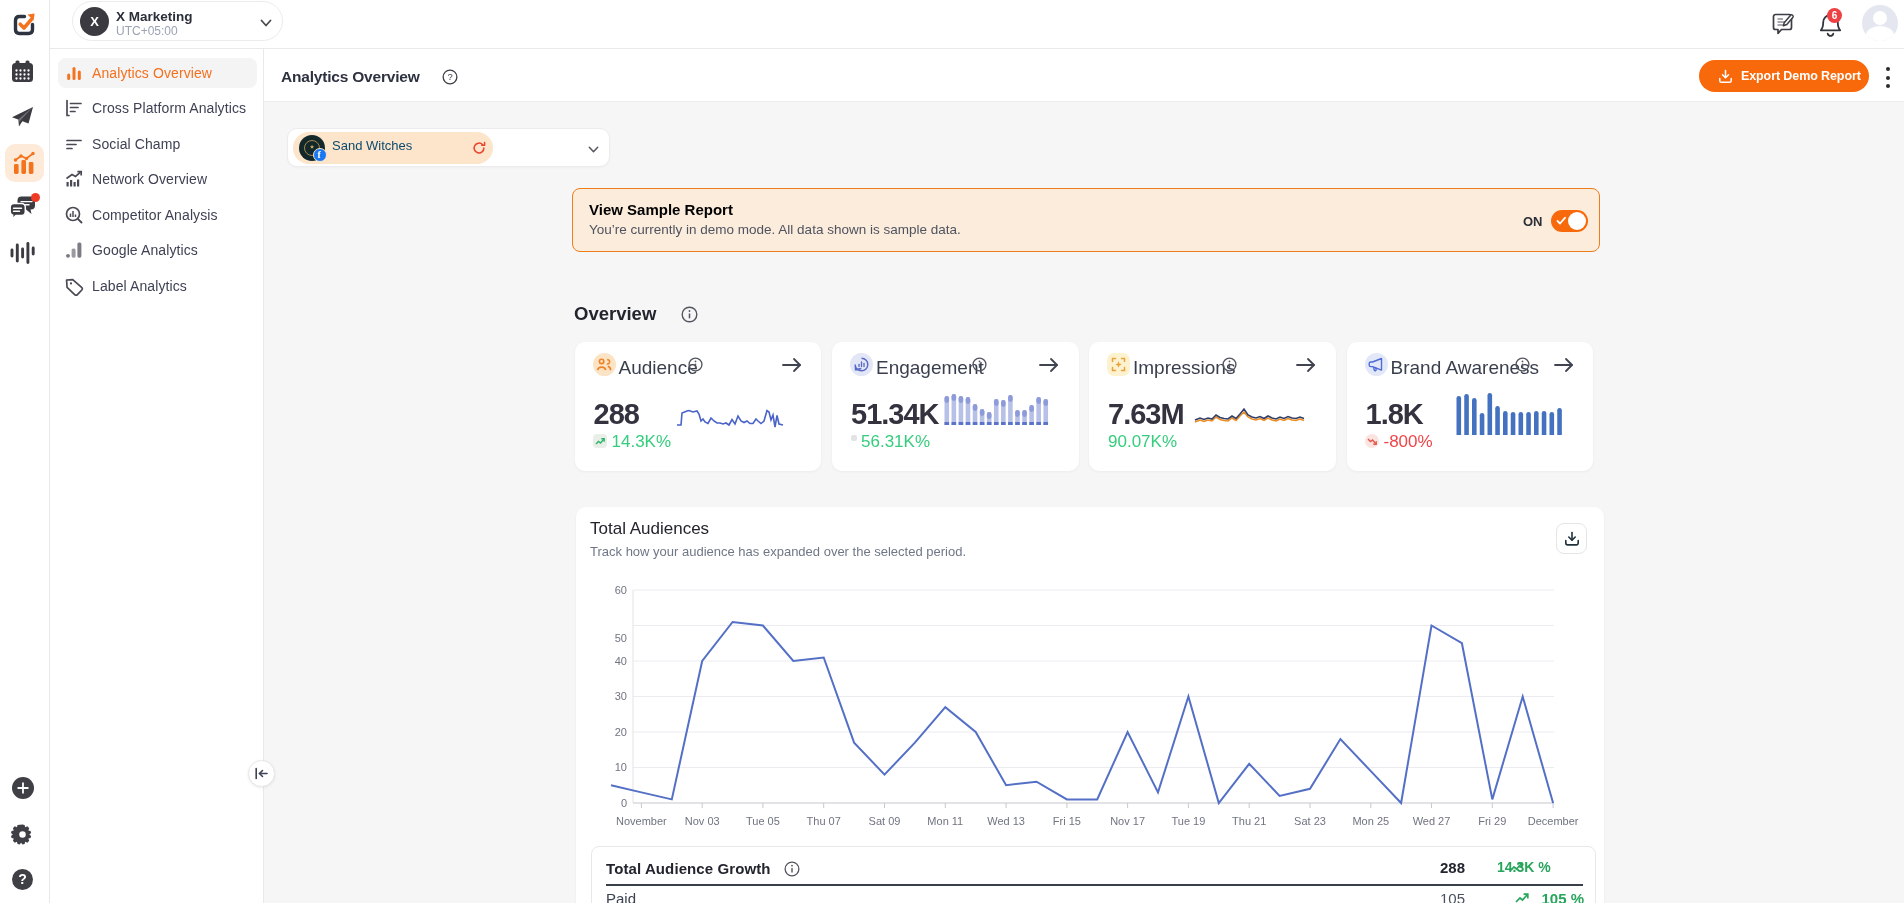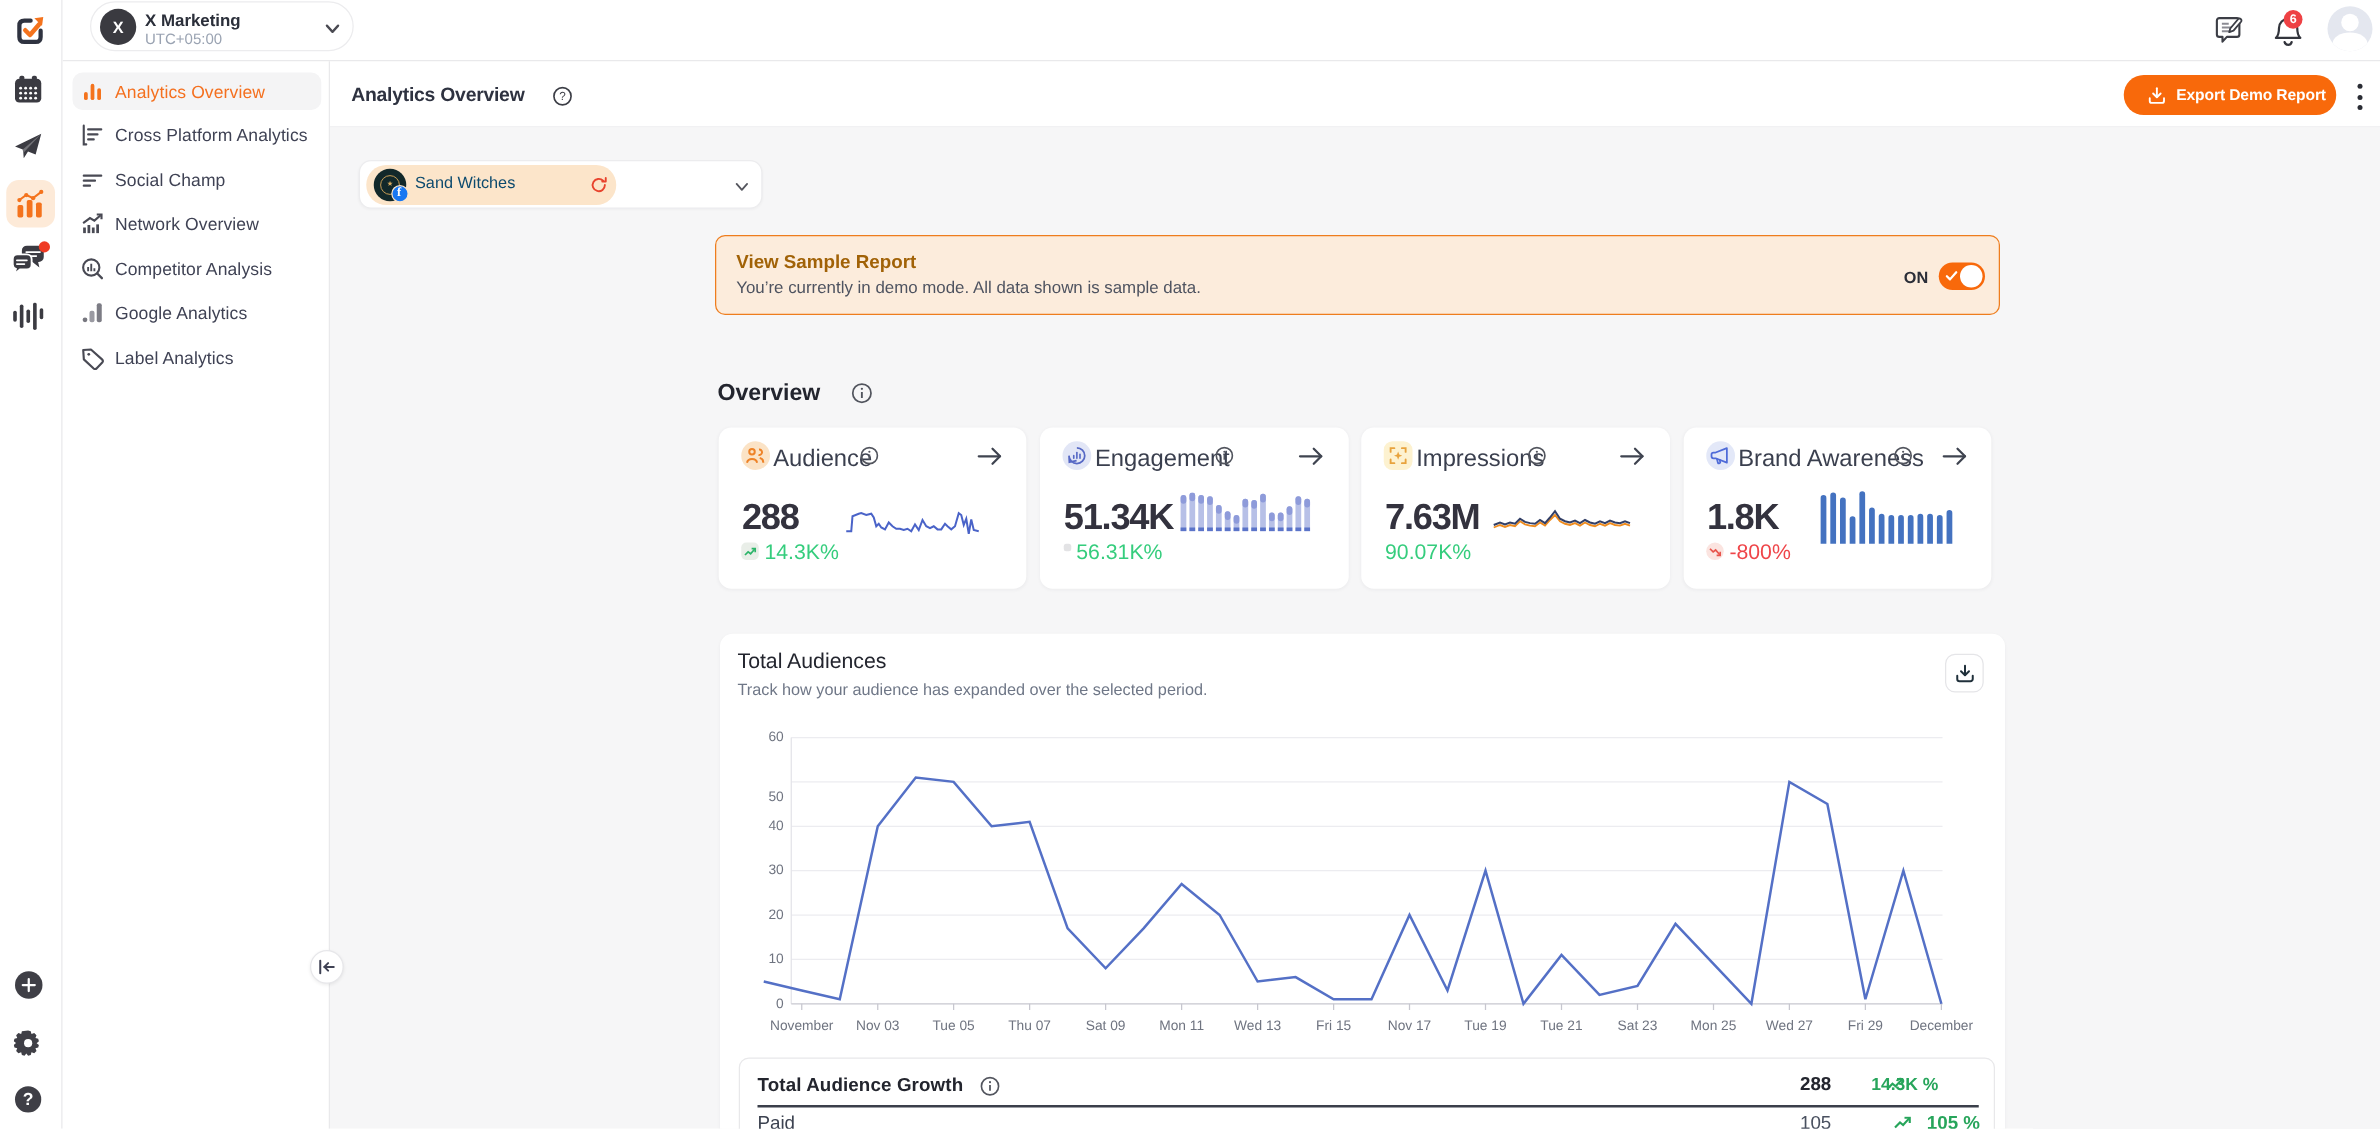--- a/index.html
+++ b/index.html
@@ -46,21 +46,21 @@
           <path d="M11.9 7 a4.9 4.9 0 1 1 -1.4 -3.4" fill="none" stroke="#e8432d" stroke-width="1.5" stroke-linecap="round"></path>
           <path d="M12.6 1.4 v2.8 h-2.8" fill="none" stroke="#e8432d" stroke-width="1.5" stroke-linecap="round" stroke-linejoin="round"></path>
         </svg>
     <svg class="abs" style="left:299px;top:14px" width="13" height="13" viewBox="0 0 14 14">
           <path d="M2.5 4.5 L7 9.5 L11.5 4.5" fill="none" stroke="#55565e" stroke-width="1.6" stroke-linecap="round" stroke-linejoin="round"></path>
         </svg>
   </div>
 
 
   <div class="abs" style="left:308px;top:86px;width:1028px;height:64px;background:#fcecdc;border:1px solid #ee7d1e;border-radius:8px">
-    <div class="abs" style="left:16px;top:12px;font-size:15px;font-weight:bold;color:#a16207">View Sample Report</div>
+    <div class="abs" style="left:16px;top:12px;font-size:15px;font-weight:bold;color:#000000">View Sample Report</div>
     <div class="abs" style="left:16px;top:33px;font-size:13.5px;color:#4e5360">You’re currently in demo mode. All data shown is sample data.</div>
     <div class="abs" style="left:950px;top:25px;font-size:13px;font-weight:bold;color:#2b2e38">ON</div>
     <div class="abs" style="left:978px;top:21px;width:37px;height:22px;background:#f8690b;border-radius:11px">
       <svg class="abs" style="left:5px;top:6px" width="11" height="10" viewBox="0 0 11 10">
             <path d="M1.5 5 L4 7.5 L9 1.8" fill="none" stroke="#fff" stroke-width="1.8" stroke-linecap="round" stroke-linejoin="round"></path>
           </svg>
       <div class="abs" style="left:17px;top:2px;width:18px;height:18px;border-radius:50%;background:#fff"></div>
     </div>
   </div>
 
@@ -305,21 +305,21 @@
   <div class="xlab" style="left:65.4px">November</div>
   <div class="xlab" style="left:126.2px">Nov 03</div>
   <div class="xlab" style="left:186.9px">Tue 05</div>
   <div class="xlab" style="left:247.7px">Thu 07</div>
   <div class="xlab" style="left:308.5px">Sat 09</div>
   <div class="xlab" style="left:369.3px">Mon 11</div>
   <div class="xlab" style="left:430.1px">Wed 13</div>
   <div class="xlab" style="left:490.9px">Fri 15</div>
   <div class="xlab" style="left:551.6px">Nov 17</div>
   <div class="xlab" style="left:612.4px">Tue 19</div>
-  <div class="xlab" style="left:673.2px">Tue 21</div>
+  <div class="xlab" style="left:673.2px">Thu 21</div>
   <div class="xlab" style="left:734.0px">Sat 23</div>
   <div class="xlab" style="left:794.8px">Mon 25</div>
   <div class="xlab" style="left:855.5px">Wed 27</div>
   <div class="xlab" style="left:916.3px">Fri 29</div>
   <div class="xlab" style="left:977.1px">December</div>
   <div class="abs" style="left:15px;top:339px;width:1005px;height:160px;border:1px solid #e8e8ea;border-radius:8px;background:#fff">
     <div class="abs" style="left:14px;top:13px;font-size:15px;font-weight:bold;color:#23252e;letter-spacing:0.1px">Total Audience Growth</div>
     <svg class="abs" style="left:192px;top:14px" width="16" height="16" viewBox="0 0 17 17">
             <circle cx="8.5" cy="8.5" r="7.3" fill="none" stroke="#52555e" stroke-width="1.4"></circle>
             <circle cx="8.5" cy="5" r="0.9" fill="#52555e"></circle>

